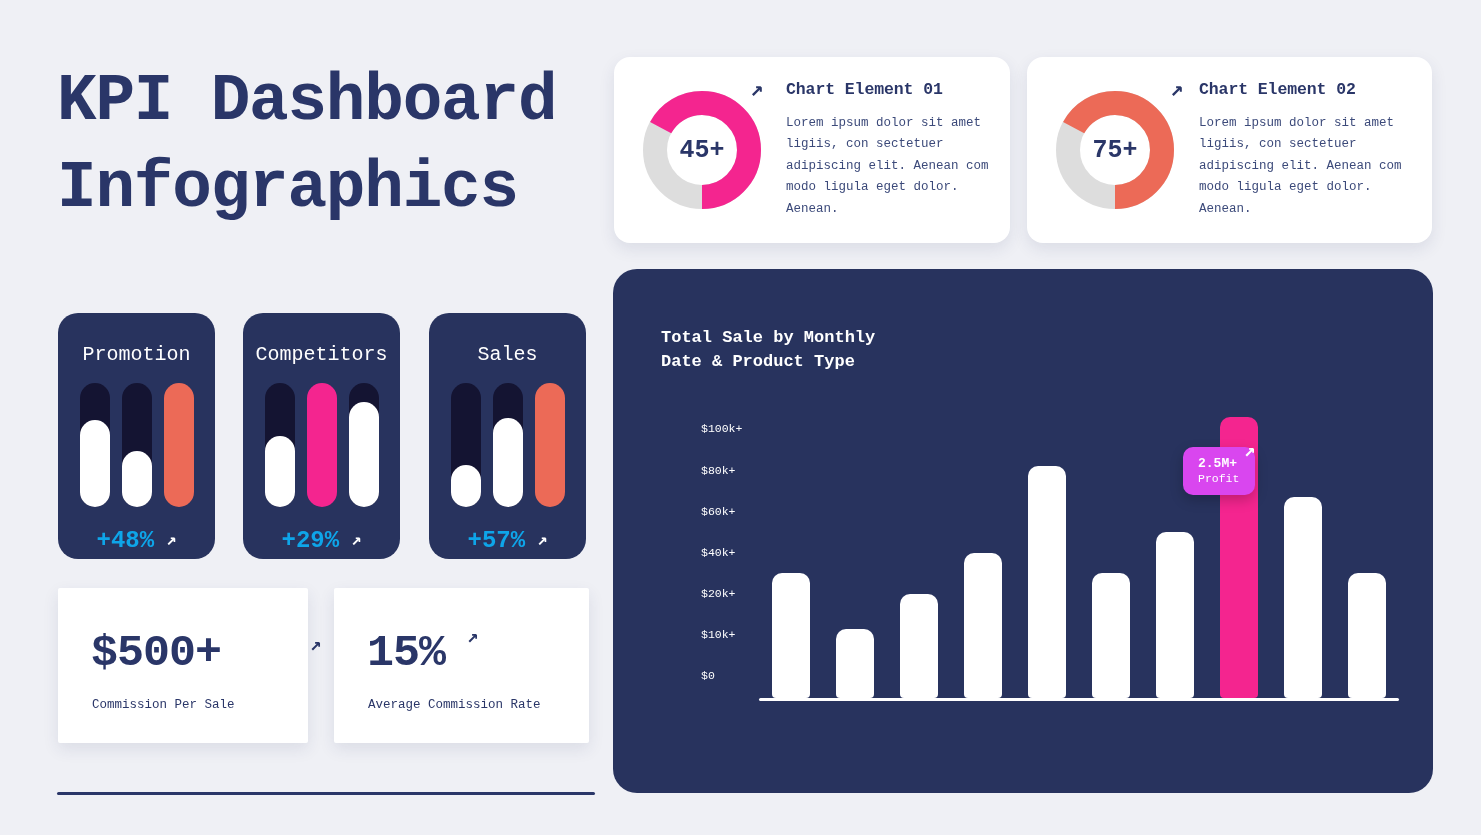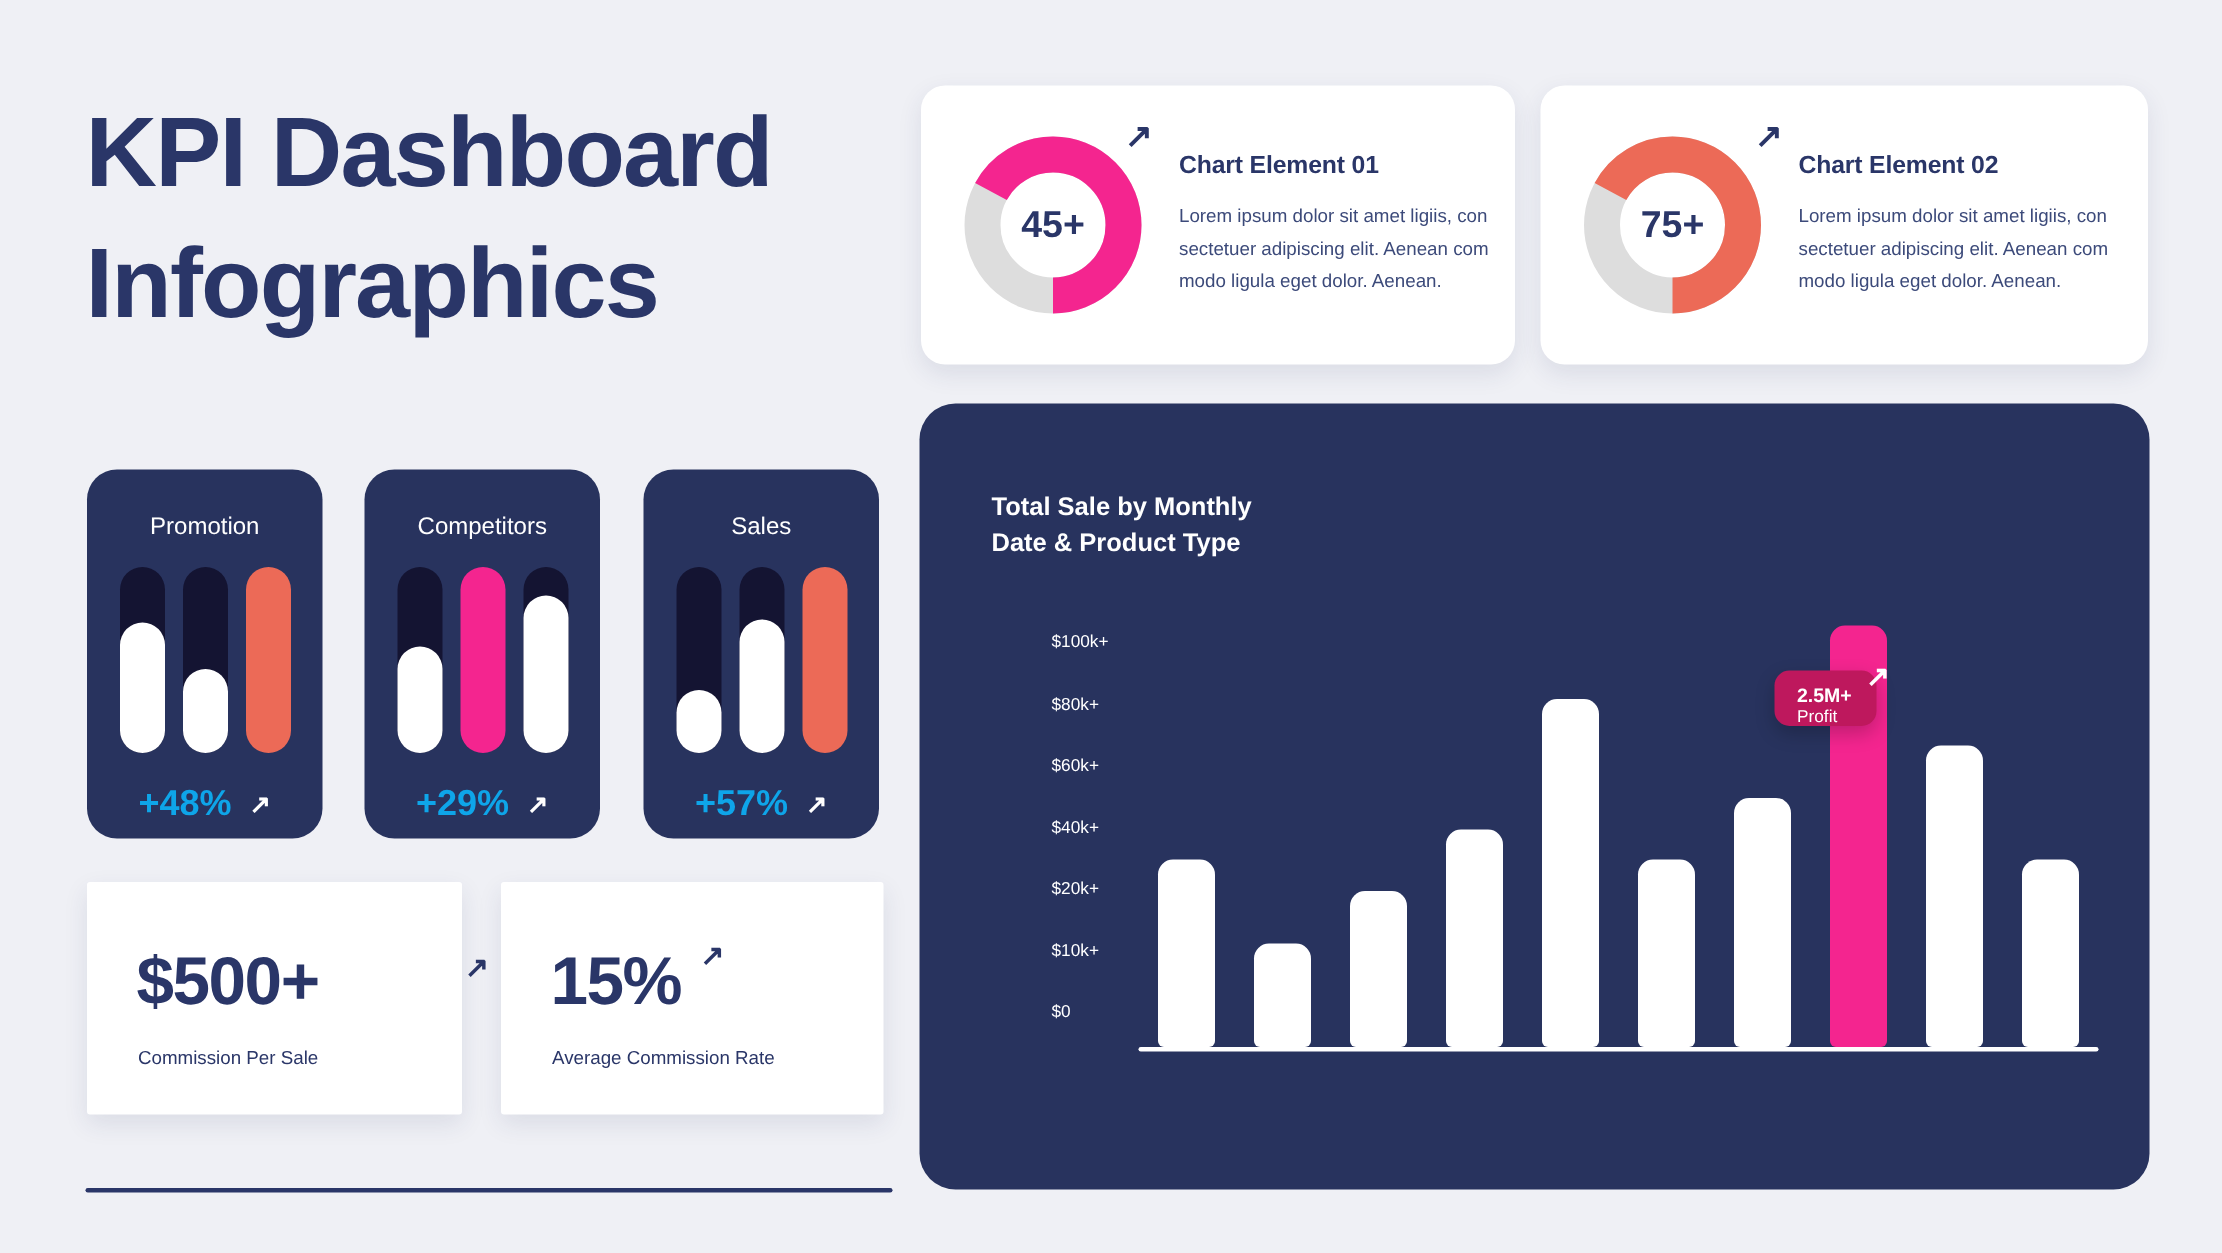--- a/index.html
+++ b/index.html
@@ -2,21 +2,21 @@
 <html><head>
 <meta charset="utf-8">
 <style>
   * { box-sizing: border-box; margin: 0; padding: 0; }
   html, body {
     width: 1481px; height: 835px;
     background: #eff0f5;
     font-family: "Liberation Sans", sans-serif;
     overflow: hidden;
   }
-  #root { position: relative; width: 1481px; height: 722px; }
+  #root { position: relative; width: 1481px; height: 722px; font-family: Liberation Mono, monospace; }
 
   
   .title {
     position: absolute; left: 57px; top: 58px; width: 560px;
     font-size: 66px; font-weight: bold; line-height: 1.32;
     color: #2a3668; letter-spacing: -1.2px;
   }
   .title-line { display: block; }
 
   .divider {
@@ -63,21 +63,21 @@
   .metric-card {
     position: absolute; top: 313px; width: 157px; height: 246px;
     background: #28335e; border-radius: 20px;
     display: flex; flex-direction: column; align-items: center;
   }
   #metric-card-0 { left: 58px; }
   #metric-card-1 { left: 243px; }
   #metric-card-2 { left: 429px; }
 
   .metric-label {
-    margin-top: 30px; font-size: 16px; color: #ffffff; font-weight: normal;
+    margin-top: 30px; font-size: 20px; color: #ffffff; font-weight: normal;
   }
   .metric-bars {
     margin-top: 17px; display: flex; gap: 12px; align-items: flex-end; height: 124px;
   }
   .metric-bar {
     position: relative; width: 30px; height: 124px;
     background: #141432; border-radius: 15px;
   }
   .metric-bar .fill {
     position: absolute; left: 0; bottom: 0; width: 30px;
@@ -160,22 +160,22 @@
     display: flex; justify-content: space-around;
   }
   .x-tick {
     flex: 1 1 0; text-align: center;
     font-size: 11.5px; color: #ffffff;
   }
 
   
   #chart-tooltip {
     position: absolute; left: 1183px; top: 447px;
-    background: #be185d; border-radius: 10px;
-    padding: 9px 16px 0 15px; text-align: left;
+    background: #d946ef; border-radius: 10px;
+    padding: 9px 16px 10px 15px; text-align: left;
     box-shadow: 0 5px 13px rgba(0,0,0,0.22);
   }
   #chart-tooltip .tt-value { font-size: 13px; font-weight: bold; color: #ffffff; }
   #chart-tooltip .tt-label { font-size: 11.5px; color: #ffffff; margin-top: 1px; }
   #chart-arrow {
     position: absolute; left: 1244px; top: 442px;
     font-size: 19px; color: #ffffff; font-weight: bold; line-height: 1;
   }
 </style>
 </head>

